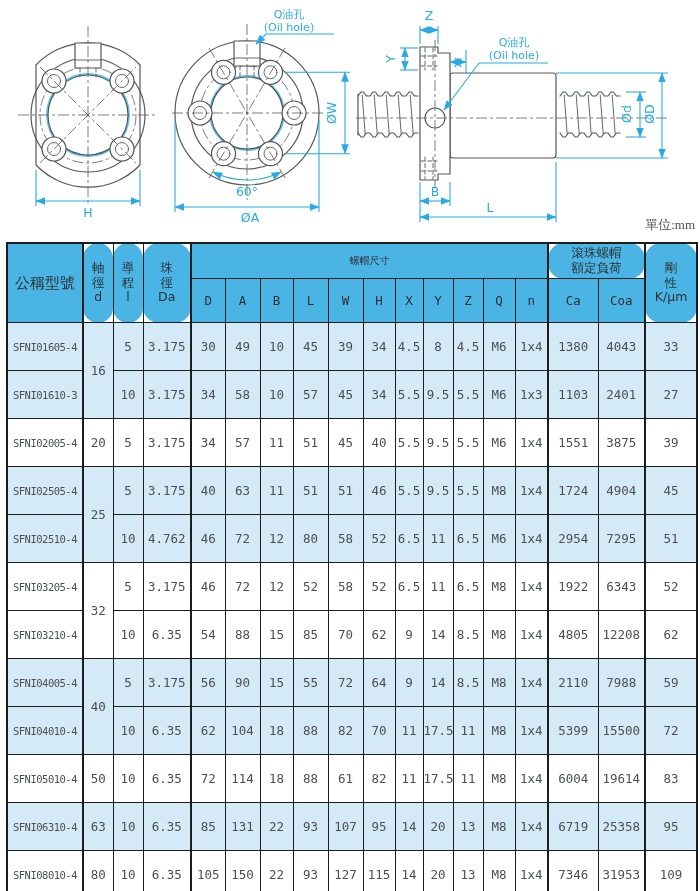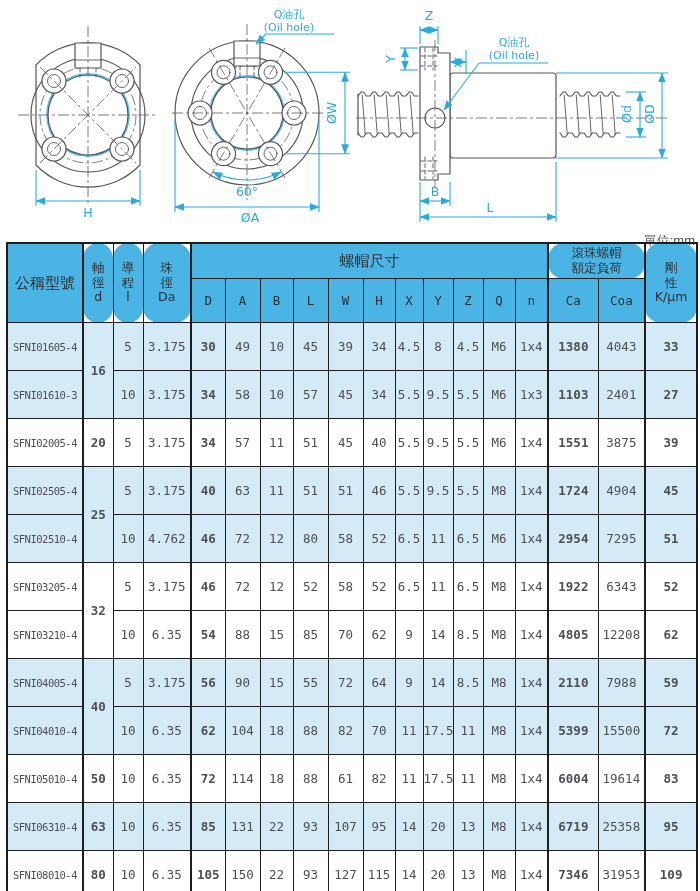--- a/index.html
+++ b/index.html
@@ -11,39 +11,39 @@
   .part{stroke:#55575a;stroke-width:1.2;fill:none;stroke-linejoin:round;stroke-linecap:round;}
   .thin{stroke-width:0.9;}
   .wfill{fill:#ffffff;}
   .hid{stroke-dasharray:4 2.6;}
   .cl{stroke:#5a5c5e;stroke-width:0.8;stroke-dasharray:11 3 3 3;fill:none;}
   .halo{stroke:#29abe2;stroke-width:1.8;fill:none;opacity:0.75;}
   .dim{stroke:#29abe2;stroke-width:1.1;fill:none;}
   .dimtxt{fill:#29abe2;font-size:12.5px;font-family:"DejaVu Sans",sans-serif;}
   .dimtxt.small{font-size:11px;}
 
-  .unit-label{position:absolute;top:232px;right:5px;font-size:13px;color:#4c4e50;
-              font-family:Liberation Sans, sans-serif;}
+  .unit-label{position:absolute;top:216px;right:5px;font-size:13px;color:#4c4e50;
+              font-family:Liberation Serif, serif;}
 
   
   table.spec{position:absolute;left:6px;top:242px;width:690px;table-layout:fixed;
              border-collapse:collapse;border:2.5px solid #1d1d1b;}
   table.spec th,table.spec td{border:1px solid #1d1d1b;text-align:center;
              vertical-align:middle;padding:0;overflow:hidden;}
   table.spec thead th{background:#4ab5e5;color:#2e3033;font-weight:normal;}
-  .hrow1 th{height:34px;font-size:15px;}
+  .hrow1 th{height:34px;font-size:10px;}
   .hrow2 th{height:42px;}
   th.tall{height:78px;font-size:15px;}
   th.vert{white-space:pre-line;line-height:1.18;font-size:12.5px;border-radius:16px;}
   .hrow2 th{font-family:"DejaVu Sans Mono",monospace;font-size:12.5px;}
   tbody td{height:47px;font-family:"DejaVu Sans Mono",monospace;font-size:12.5px;color:#4d4f53;}
   td.model{font-size:10.5px;letter-spacing:-0.5px;}
   .band-blue > td{background:#d4eaf7;}
   .band-white > td{background:#ffffff;}
-  .bl2{border-left:2px solid #1d1d1b !important;font-weight:bold;}
+  .bl2{border-left:2px solid #1d1d1b !important;}
 </style>
 </head>
 <body>
 
 <div class="page">
 
   <svg class="diagrams" width="700" height="235" viewBox="0 0 700 235">
     <defs>
       <marker id="ar" markerWidth="9" markerHeight="7" refX="8.5" refY="3.5" orient="auto-start-reverse">
         <path d="M0,0 L9,3.5 L0,7 Z" fill="#29abe2"></path>

